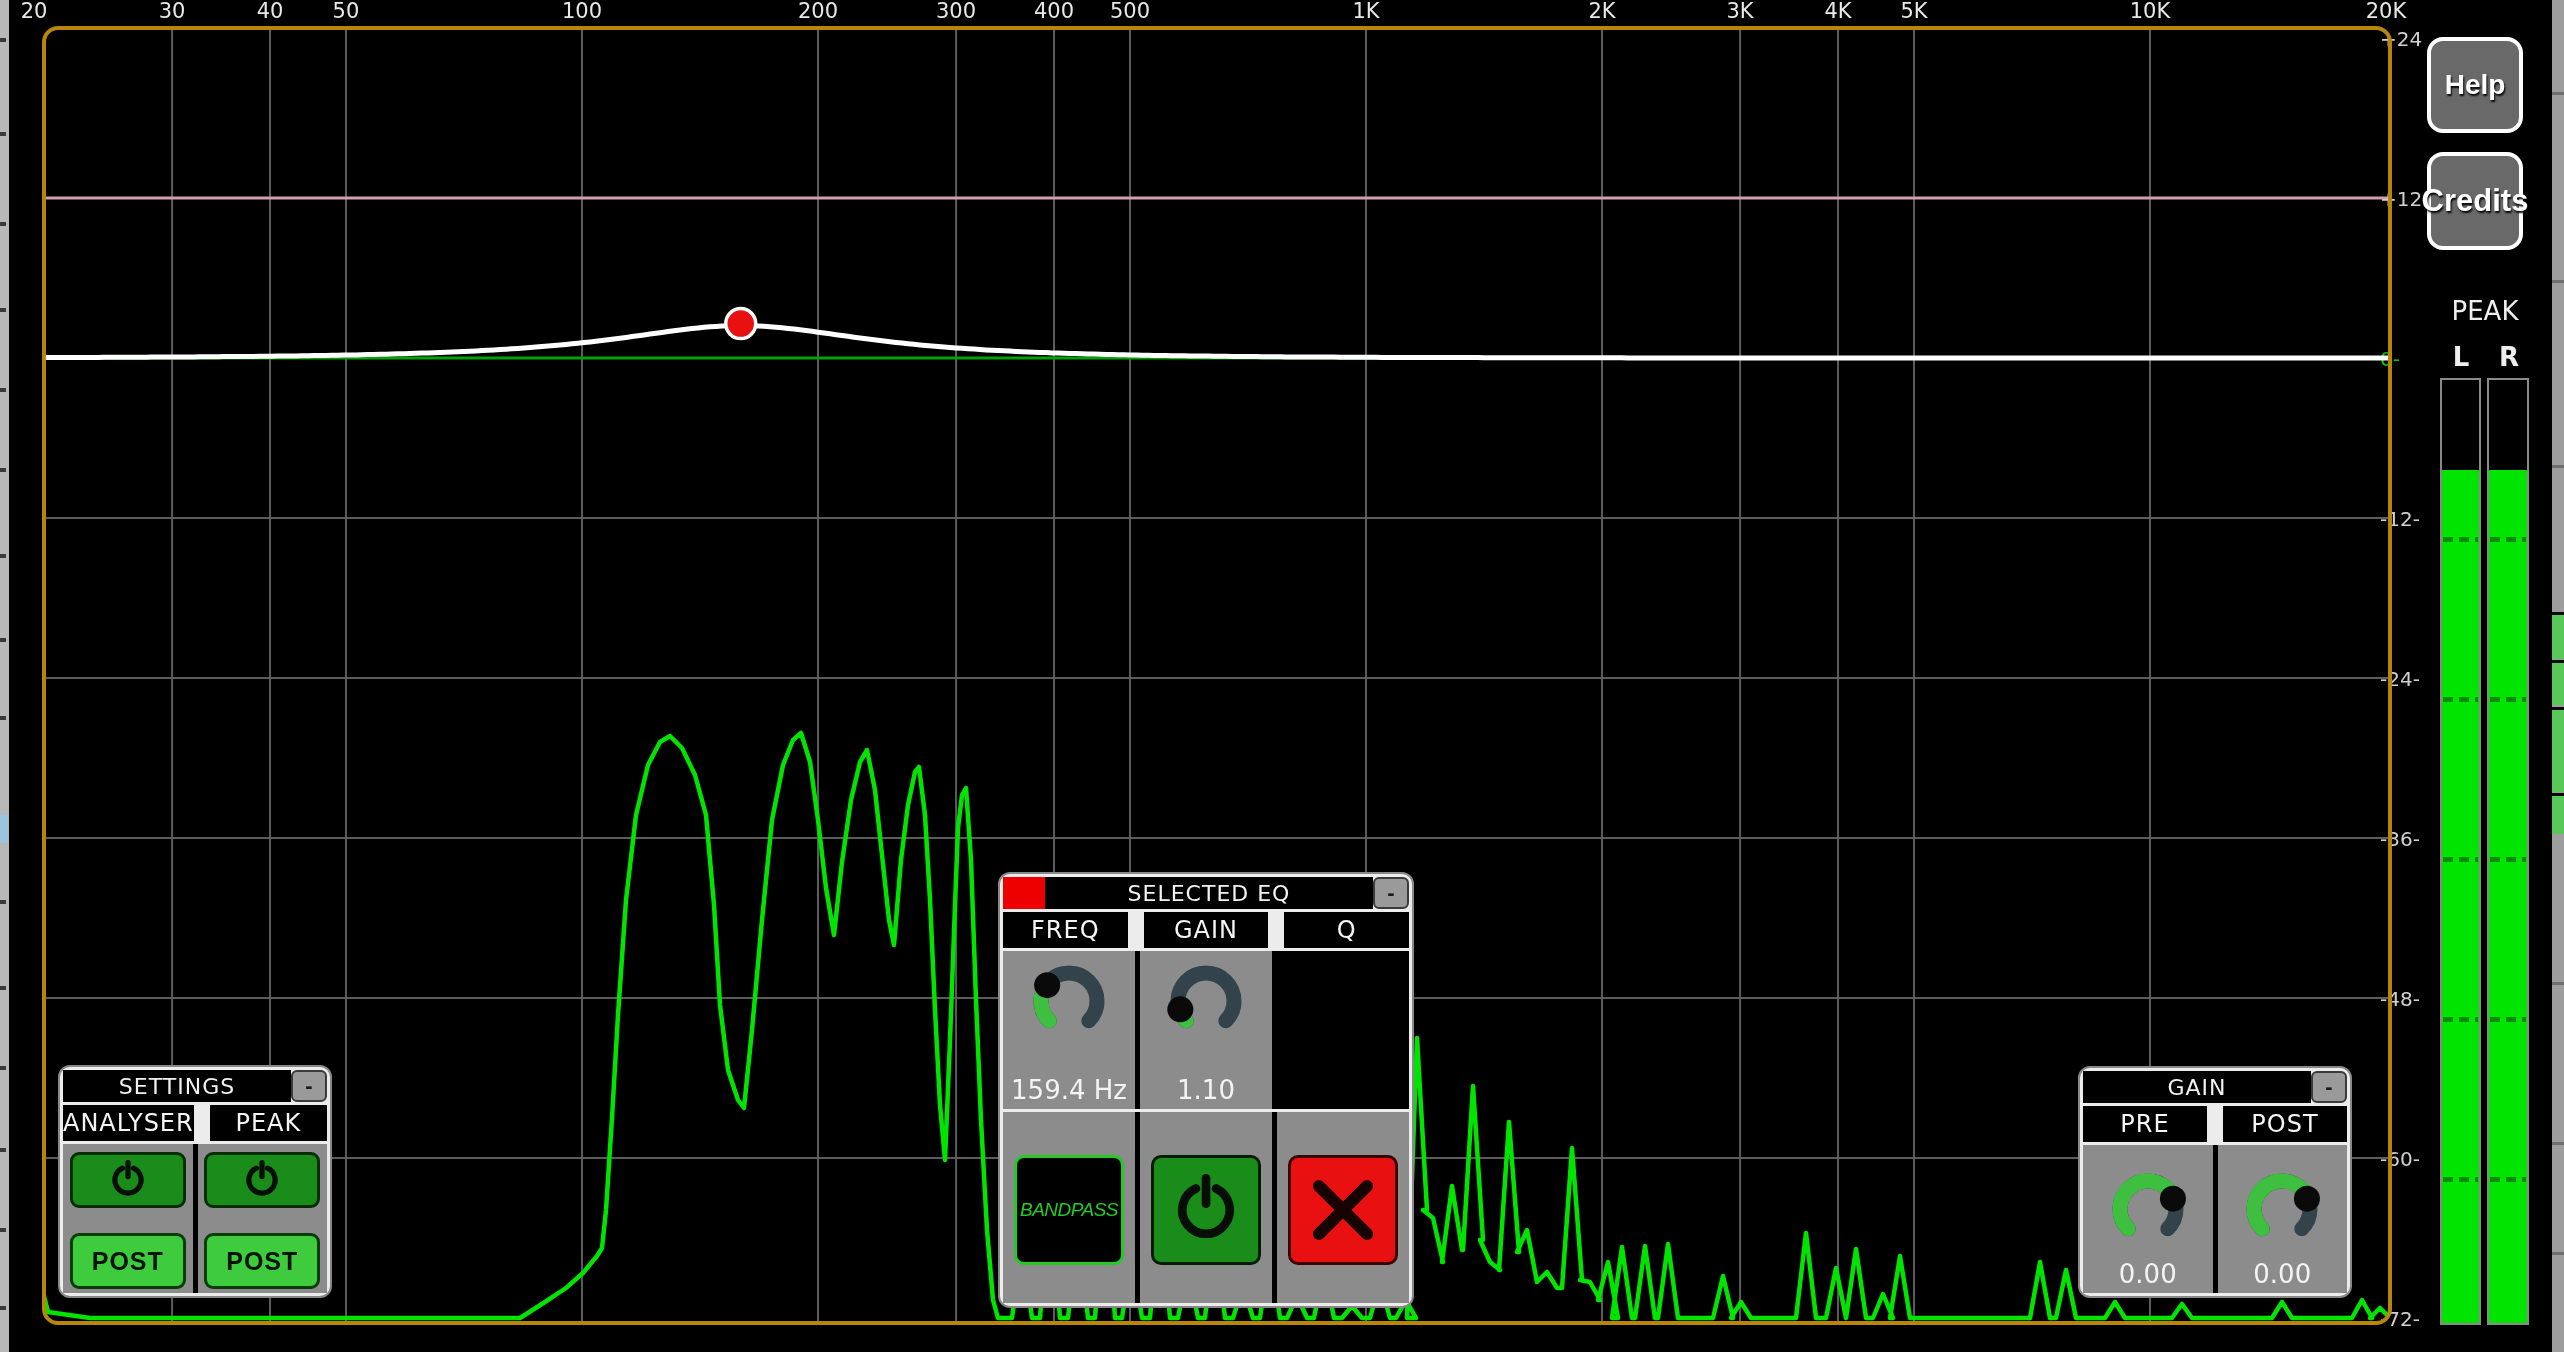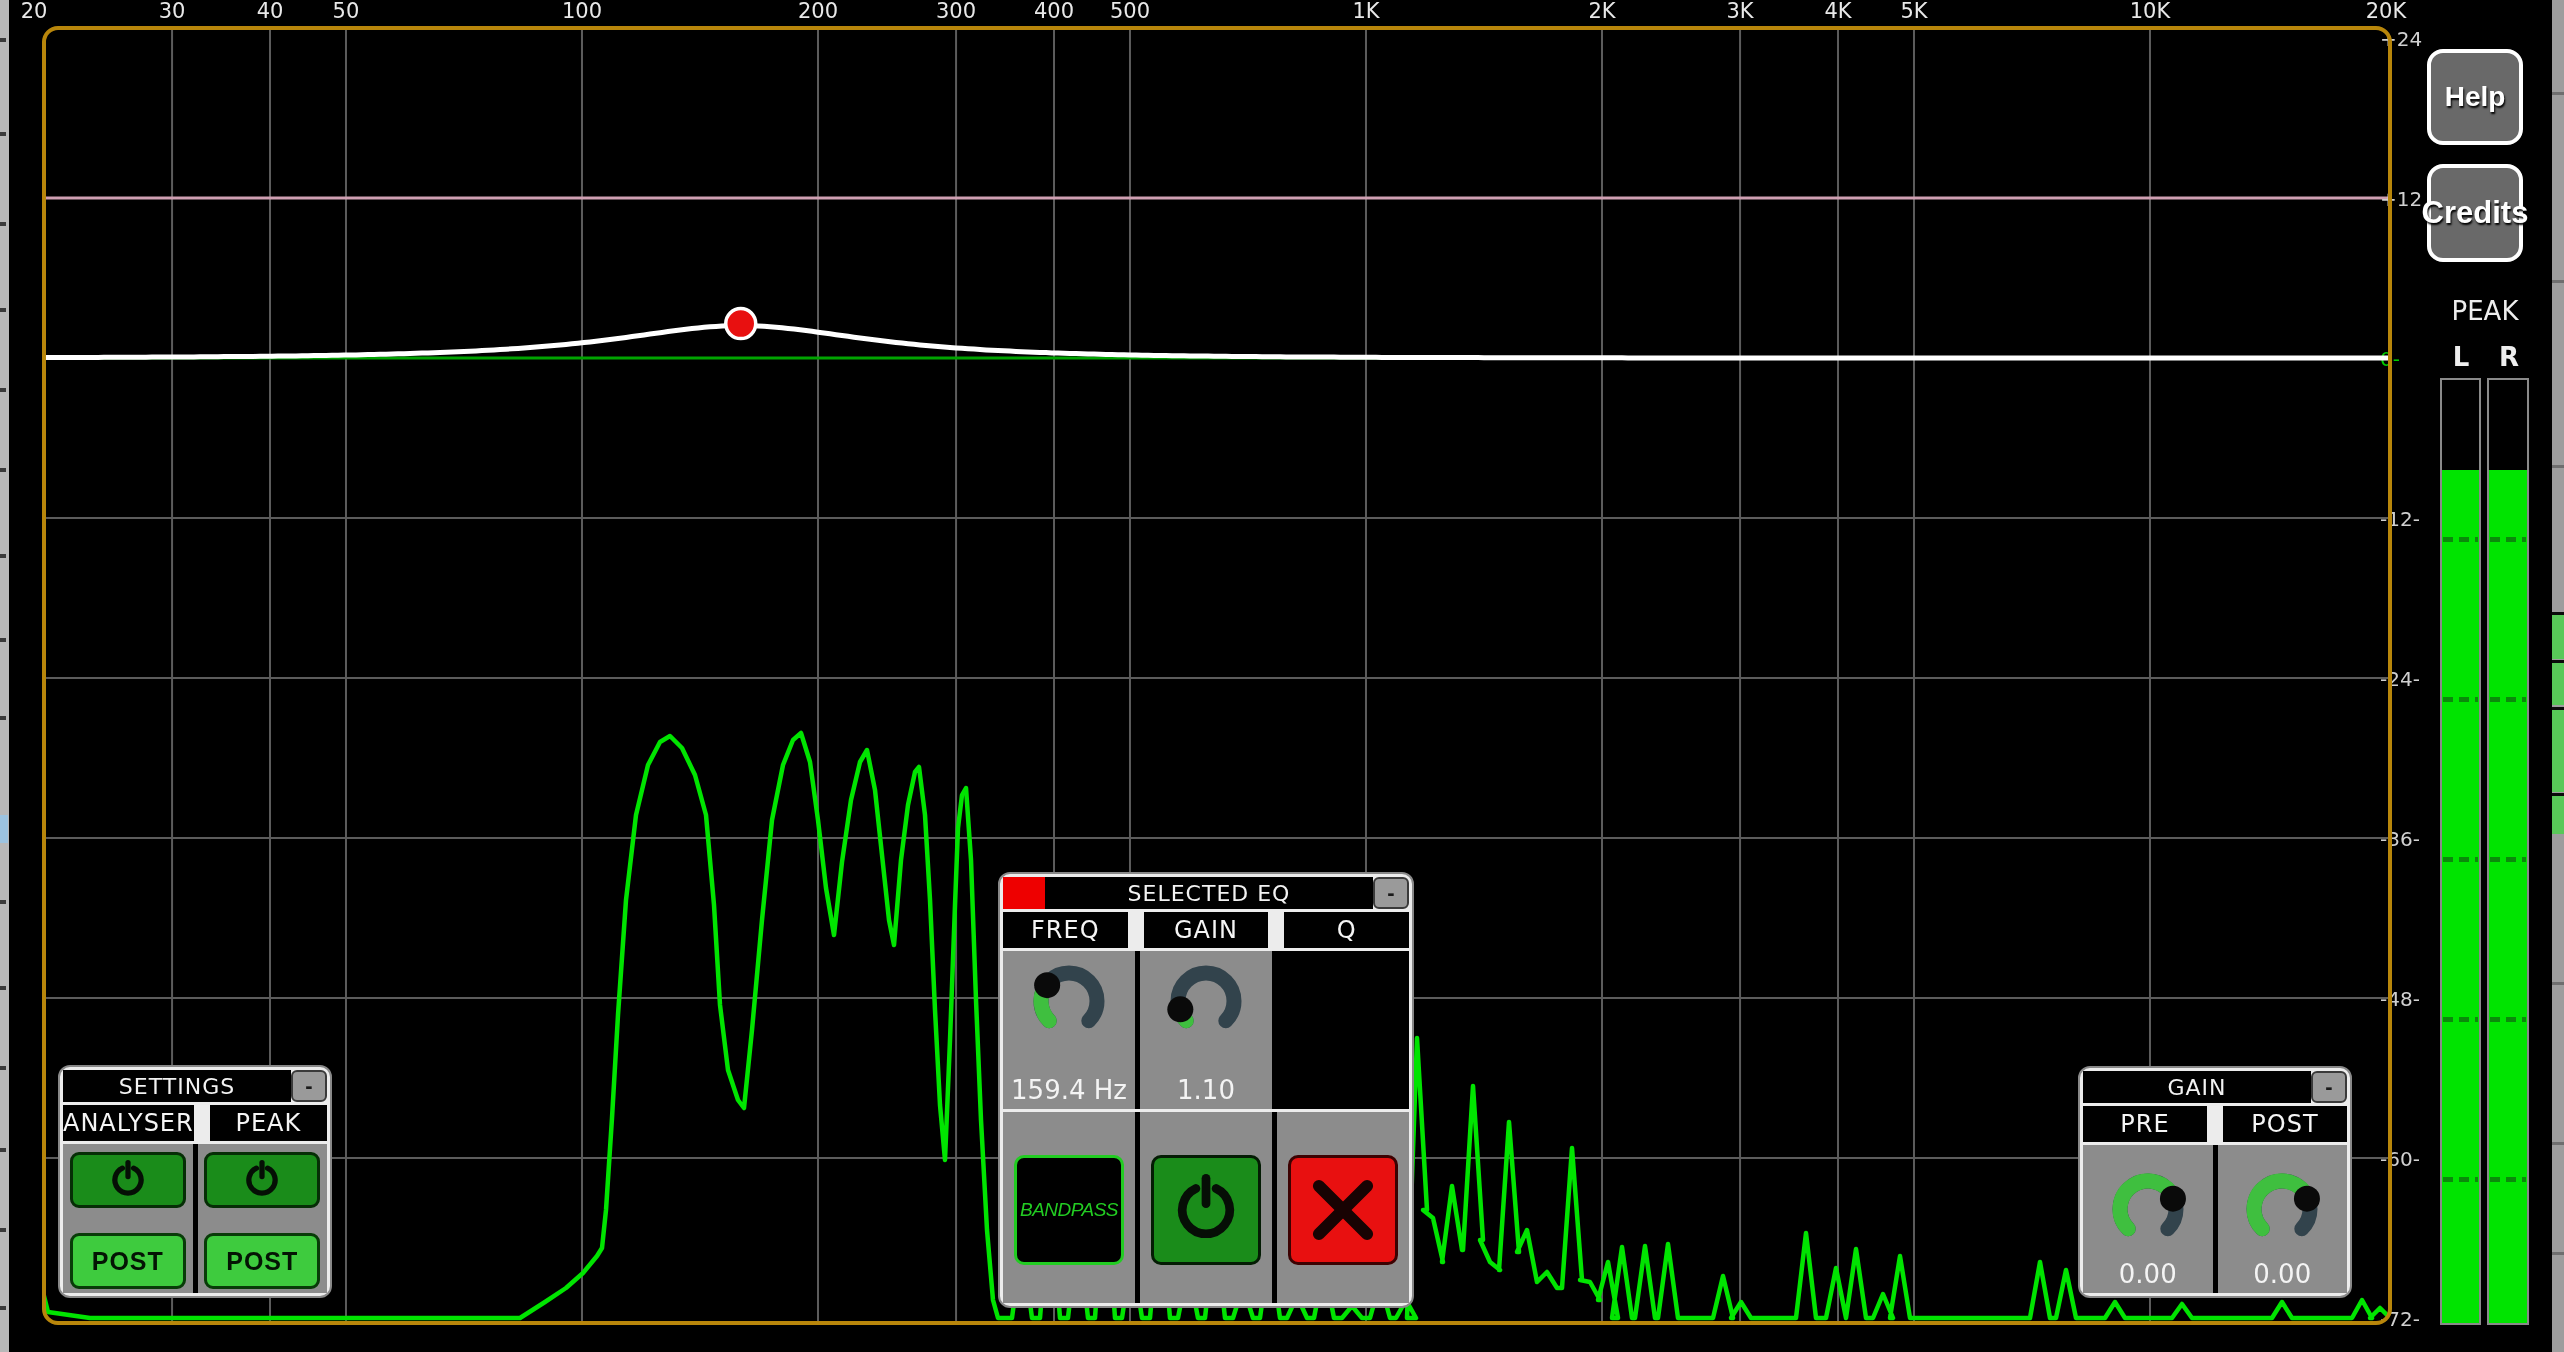--- a/index.html
+++ b/index.html
@@ -39,21 +39,21 @@
   .bigbtn{width:110px;height:110px;border-radius:10px;display:flex;align-items:center;
           justify-content:center;cursor:pointer;padding:0;font-style:italic;}
   .typebtn{background:#000;border:3px solid #22cc22;color:#22cc22;font-size:19px;
            letter-spacing:-0.5px;overflow:hidden;white-space:nowrap;}
   .bypassbtn{background:#1a8c1a;border:3px solid #041c04;}
   .delbtn{background:#e81010;border:3px solid #3c0202;}
 
   
   .helpbtn{position:absolute;background:#696969;border:4px solid #fff;border-radius:16px;
            color:#fff;font-weight:bold;display:flex;align-items:center;justify-content:center;
-           text-shadow:1px 2px 2px #000;cursor:pointer;box-shadow:0 2px 3px #000;margin-top:12px;}
+           text-shadow:1px 2px 2px #000;cursor:pointer;box-shadow:0 2px 3px #000;}
   .peaklbl{position:absolute;color:#eee;font-size:26px;text-align:center;}
   .meter{position:absolute;border:2px solid #8a8a8a;background:#000;box-sizing:border-box;}
   .meterfill{position:absolute;left:0;right:0;bottom:0;background:#00e400;}
   .mdash{position:absolute;left:1px;right:1px;height:5px;
          background:repeating-linear-gradient(90deg,#0b8a0b 0 10px,transparent 10px 16px);}
 
   
   .edgestrip{position:absolute;top:0;height:1352px;}
   #leftstrip{left:0;width:9px;background:#b8b8b8;}
   #rightstrip{right:0;width:12px;background:#9d9d9d;}

